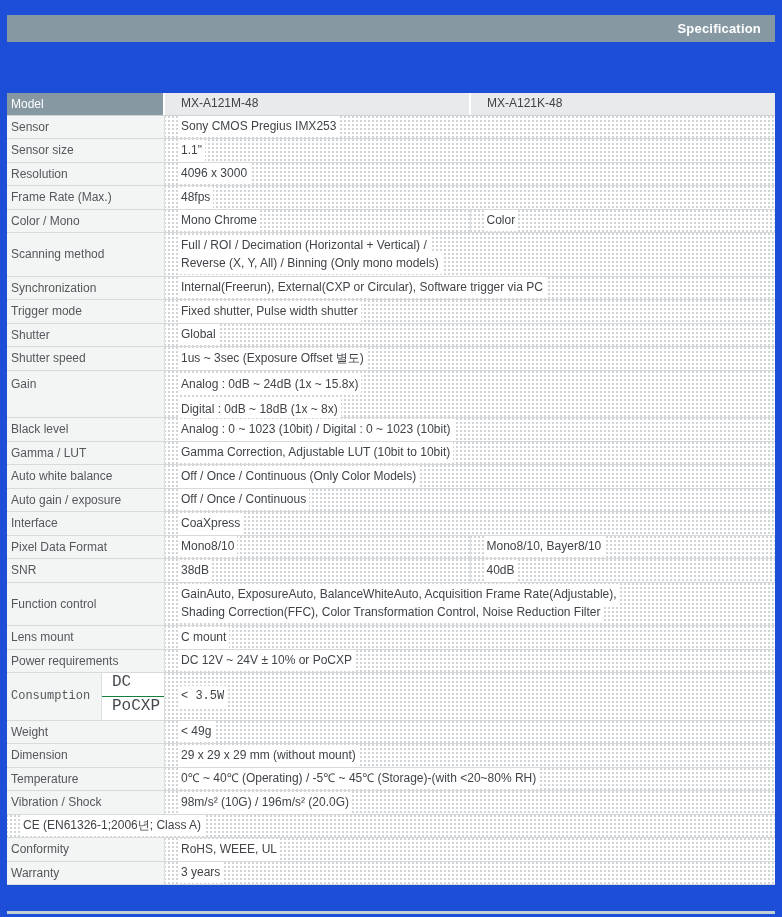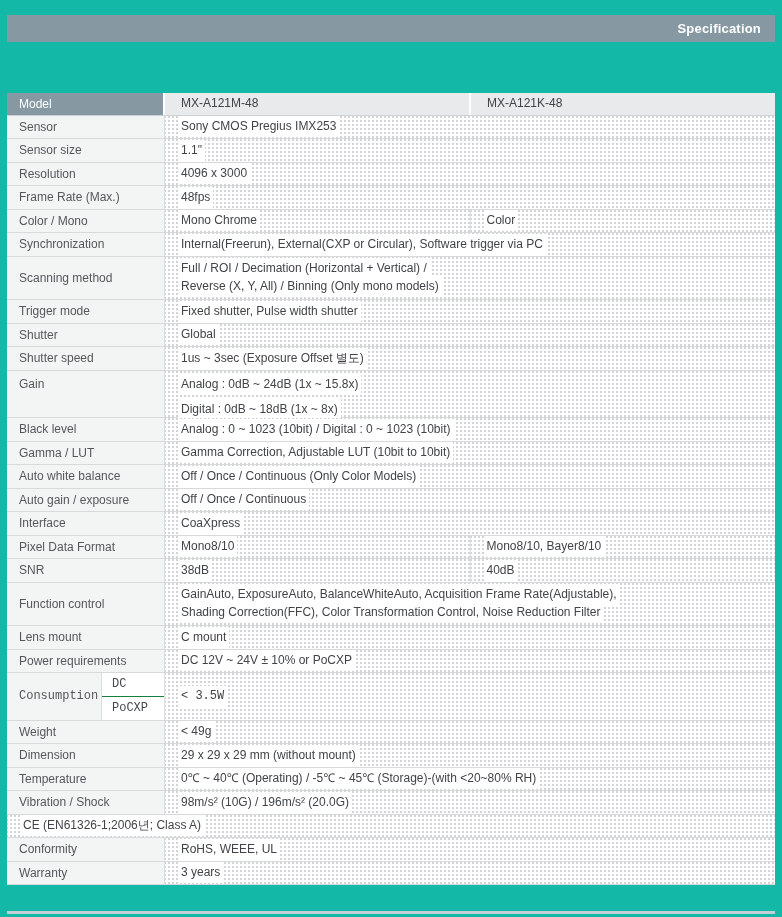--- a/index.html
+++ b/index.html
@@ -1,47 +1,47 @@
 <!DOCTYPE html>
 <html style="--c-accent: #8698a2; --c-bottom: #c4cfd5;"><head>
 <meta charset="utf-8">
 <style>
   :root{
     --c-accent:#8698a2;
     --c-bottom:#c4cfd5;
   }
   html,body{margin:0;padding:0;background:#fff;overflow:hidden;}
   body{width:782px;height:917px;font-family:"Liberation Sans", sans-serif;}
-  .page{position:relative;width:782px;height:917px;background:#14b8a6;}
+  .page{position:relative;width:782px;height:917px;background:#1d4ed8;}
 
   .topbar{
     position:absolute;left:7px;top:15px;width:768px;height:27px;
     background:var(--c-accent);box-sizing:border-box;
     display:flex;align-items:center;justify-content:flex-end;padding-right:14px;
   }
   .topbar-title{color:#fff;font-size:13px;font-weight:bold;letter-spacing:0.2px;}
 
   .spec-table{position:absolute;left:7px;top:93px;width:768px;}
 
   .row{display:flex;box-sizing:border-box;border-bottom:1px solid #d7d9da;height:23.5px;background:#fff;}
   .row.header{height:22.5px;border-bottom:1px solid #cfd2d4;}
   .row.tall{height:43.5px;}
   .row.tallgap{height:47.5px;}
   .row.nested{height:47.5px;font-family:Liberation Mono, monospace;}
 
   .lc{
     flex:0 0 158px;width:158px;box-sizing:border-box;background:#f3f4f4;
     border-right:1px solid #dcdedf;display:flex;align-items:center;
-    padding-left:12px;color:#54585c;font-size:12px;
+    padding-left:4px;color:#54585c;font-size:12px;
   }
   .lc .lt{white-space:nowrap;}
   .lc-narrow{flex:0 0 95px;width:95px;}
 
   .subcol{flex:0 0 63px;width:63px;display:flex;flex-direction:column;background:#fff;border-right:1px solid #dcdedf;box-sizing:border-box;}
-  .subcell{flex:1;display:flex;align-items:center;padding-left:10px;font-size:12px;color:#45494d;box-sizing:border-box;}
+  .subcell{flex:1;display:flex;align-items:flex-start;padding-left:10px;font-size:16px;color:#45494d;box-sizing:border-box;}
   .subcell + .subcell{border-top:1px solid #15803d;}
 
   .vc{
     flex:1;min-width:0;position:relative;box-sizing:border-box;
     display:flex;align-items:center;padding-left:16px;
     font-size:12px;color:#404448;
     background-image:radial-gradient(circle, #d2d5d7 0.8px, transparent 1px);
     background-size:4px 4px;background-position:2px 3px;
   }
   .vc + .vc{border-left:1px solid #dcdedf;}
@@ -116,35 +116,35 @@
           <div class="lc">
             <span class="lt">Color / Mono</span>
           </div>
           <div class="vc">
             <span class="t">Mono Chrome</span>
           </div>
           <div class="vc">
             <span class="t">Color</span>
           </div>
         </div>
-        <div class="row">
-          <div class="lc">
-            <span class="lt">Synchronization</span>
-          </div>
-          <div class="vc">
-            <span class="t">Internal(Freerun), External(CXP or Circular), Software trigger via PC</span>
-          </div>
-        </div>
         <div class="row tall">
           <div class="lc">
             <span class="lt">Scanning method</span>
           </div>
           <div class="vc vcol">
             <span class="t">Full / ROI / Decimation (Horizontal + Vertical) /</span>
             <span class="t">Reverse (X, Y, All) / Binning (Only mono models)</span>
+          </div>
+        </div>
+        <div class="row">
+          <div class="lc">
+            <span class="lt">Synchronization</span>
+          </div>
+          <div class="vc">
+            <span class="t">Internal(Freerun), External(CXP or Circular), Software trigger via PC</span>
           </div>
         </div>
         <div class="row">
           <div class="lc">
             <span class="lt">Trigger mode</span>
           </div>
           <div class="vc">
             <span class="t">Fixed shutter, Pulse width shutter</span>
           </div>
         </div>

